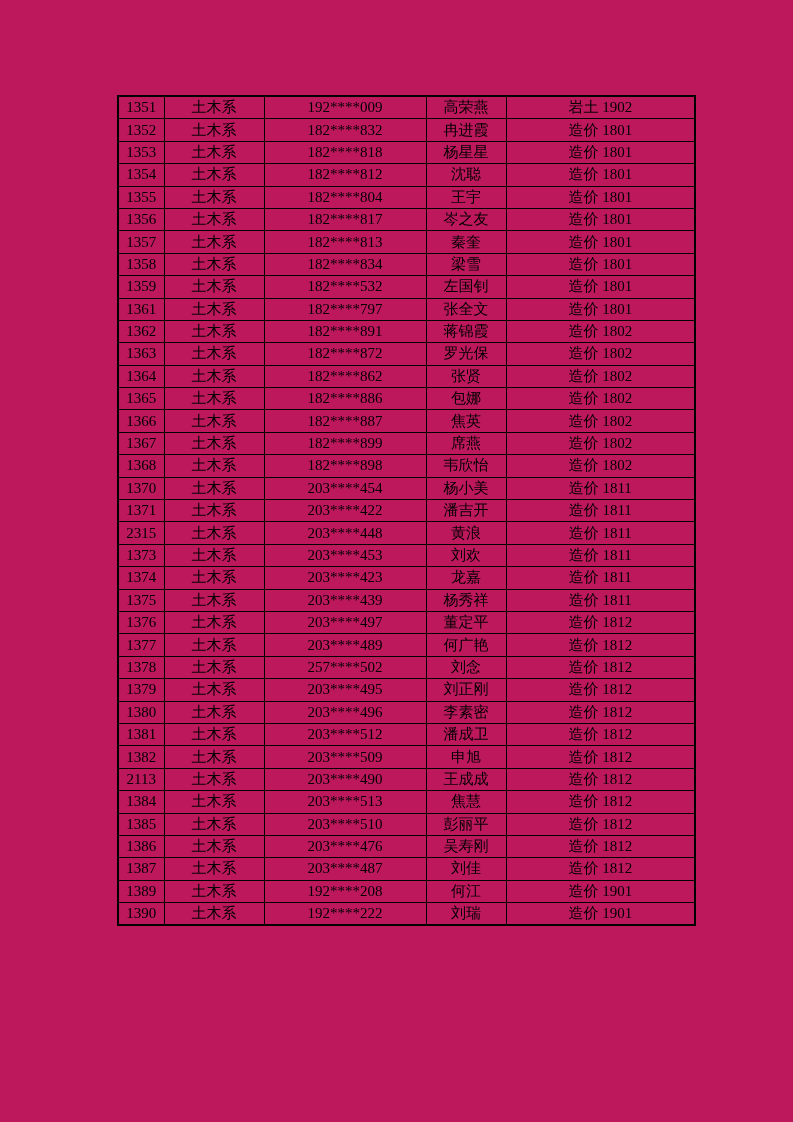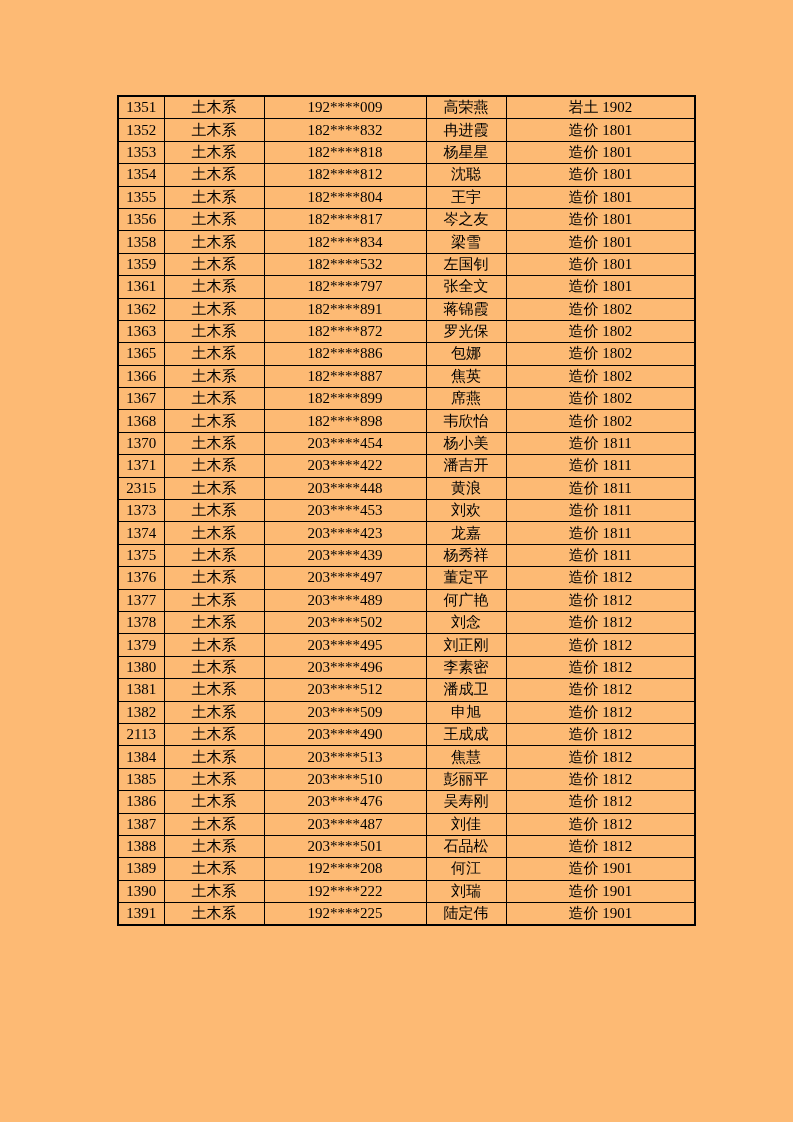--- a/index.html
+++ b/index.html
@@ -4,21 +4,21 @@
 <style>
   html, body {
     margin: 0;
     padding: 0;
     background: #ffffff;
   }
   .page {
     position: relative;
     width: 793px;
     height: 1122px;
-    background: #fdba74;
+    background: #be185d;
     overflow: hidden;
     font-family: "Liberation Serif", "DejaVu Serif", serif;
     color: #000000;
   }
   table.roster {
     position: absolute;
     left: 117px;
     top: 95px;
     width: 577px;
     border-collapse: collapse;
@@ -91,20 +91,27 @@
           <td>造价 1801</td>
         </tr>
         <tr>
           <td>1356</td>
           <td>土木系</td>
           <td>182****817</td>
           <td>岑之友</td>
           <td>造价 1801</td>
         </tr>
         <tr>
+          <td>1357</td>
+          <td>土木系</td>
+          <td>182****813</td>
+          <td>秦奎</td>
+          <td>造价 1801</td>
+        </tr>
+        <tr>
           <td>1358</td>
           <td>土木系</td>
           <td>182****834</td>
           <td>梁雪</td>
           <td>造价 1801</td>
         </tr>
         <tr>
           <td>1359</td>
           <td>土木系</td>
           <td>182****532</td>
@@ -126,20 +133,27 @@
           <td>造价 1802</td>
         </tr>
         <tr>
           <td>1363</td>
           <td>土木系</td>
           <td>182****872</td>
           <td>罗光保</td>
           <td>造价 1802</td>
         </tr>
         <tr>
+          <td>1364</td>
+          <td>土木系</td>
+          <td>182****862</td>
+          <td>张贤</td>
+          <td>造价 1802</td>
+        </tr>
+        <tr>
           <td>1365</td>
           <td>土木系</td>
           <td>182****886</td>
           <td>包娜</td>
           <td>造价 1802</td>
         </tr>
         <tr>
           <td>1366</td>
           <td>土木系</td>
           <td>182****887</td>
@@ -212,21 +226,21 @@
         <tr>
           <td>1377</td>
           <td>土木系</td>
           <td>203****489</td>
           <td>何广艳</td>
           <td>造价 1812</td>
         </tr>
         <tr>
           <td>1378</td>
           <td>土木系</td>
-          <td>203****502</td>
+          <td>257****502</td>
           <td>刘念</td>
           <td>造价 1812</td>
         </tr>
         <tr>
           <td>1379</td>
           <td>土木系</td>
           <td>203****495</td>
           <td>刘正刚</td>
           <td>造价 1812</td>
         </tr>
@@ -277,45 +291,31 @@
           <td>土木系</td>
           <td>203****476</td>
           <td>吴寿刚</td>
           <td>造价 1812</td>
         </tr>
         <tr>
           <td>1387</td>
           <td>土木系</td>
           <td>203****487</td>
           <td>刘佳</td>
-          <td>造价 1812</td>
-        </tr>
-        <tr>
-          <td>1388</td>
-          <td>土木系</td>
-          <td>203****501</td>
-          <td>石品松</td>
           <td>造价 1812</td>
         </tr>
         <tr>
           <td>1389</td>
           <td>土木系</td>
           <td>192****208</td>
           <td>何江</td>
           <td>造价 1901</td>
         </tr>
         <tr>
           <td>1390</td>
           <td>土木系</td>
           <td>192****222</td>
           <td>刘瑞</td>
-          <td>造价 1901</td>
-        </tr>
-        <tr>
-          <td>1391</td>
-          <td>土木系</td>
-          <td>192****225</td>
-          <td>陆定伟</td>
           <td>造价 1901</td>
         </tr>
       </tbody>
   </table>
 </div>
 
 </body></html>

